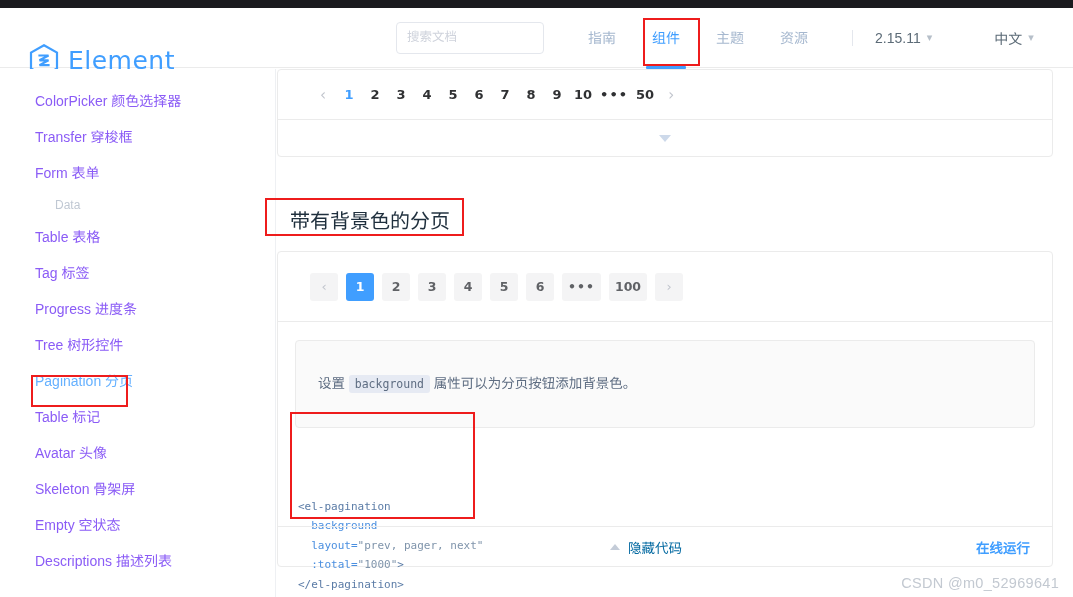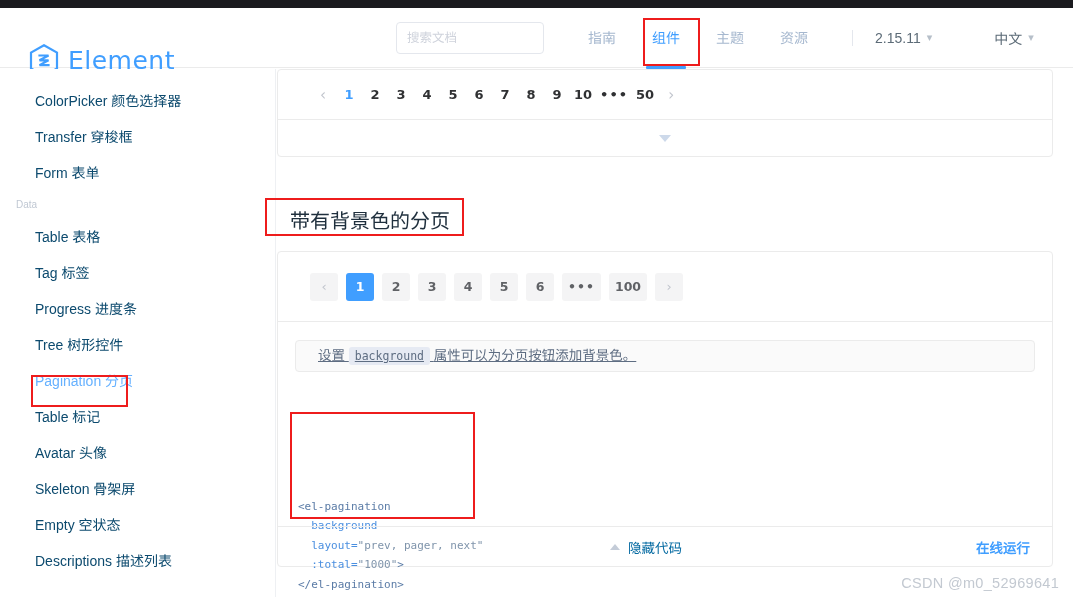--- a/index.html
+++ b/index.html
@@ -61,21 +61,21 @@
   .search-box {
     width: 148px;
     height: 32px;
     border: 1px solid #e4e7ed;
     border-radius: 4px;
     background: #fff;
     font-size: 12.5px;
     color: #a8abb2;
     padding: 0 10px;
     outline: none;
-    font-family: Liberation Sans, sans-serif;
+    font-family: Liberation Serif, serif;
   }
   .search-box::placeholder { color: #cfd3dc; }
 
   .nav-links { display: flex; align-items: center; height: 60px; }
   .nav-link {
     font-size: 14px;
     color: #a6b8cf;
     padding: 0 18px;
     line-height: 60px;
     height: 60px;
@@ -121,34 +121,34 @@
     position: absolute;
     left: 0; top: 69px;
     width: 276px;
     height: 528px;
     background: #ffffff;
     border-right: 1px solid #eef0f3;
     overflow: hidden;
   }
   .side-item {
     font-size: 14px;
-    color: #0c4a6e;
+    color: #8b5cf6;
     padding: 0 0 0 35px;
     height: 36px;
     line-height: 36px;
     cursor: pointer;
     white-space: nowrap;
     position: relative;
   }
   .side-item.cut { opacity: 0.25; height: 14px; line-height: 8px; overflow: hidden; }
   .side-item.active { color: #66b1ff; }
   .side-group {
-    font-size: 10px;
+    font-size: 12px;
     color: #c0c8d3;
-    padding-left: 16px;
+    padding-left: 55px;
     height: 28px;
     line-height: 28px;
     white-space: nowrap;
   }
 
   
   .annot {
     position: absolute;
     border: 2px solid #ee1c1c;
     pointer-events: none;
@@ -255,25 +255,24 @@
   }
   .bg-btn.active { background: #409eff; color: #ffffff; }
   .bg-btn.arrow { color: #c0c4cc; font-weight: normal; font-size: 13px; }
   .bg-btn.dots { color: #606266; letter-spacing: 1px; }
 
   .desc-wrap { padding: 18px 17px 0 17px; }
   .desc-box {
     background: #fafafa;
     border: 1px solid #ebebeb;
     border-radius: 4px;
-    padding: 4px 22px;
+    padding: 32px 22px;
     font-size: 13.5px;
     color: #5e6d82;
     line-height: 22px;
-    text-decoration: underline;
   }
   .inline-code {
     background: #e6eaf3;
     color: #5e6d82;
     border-radius: 3px;
     padding: 2px 6px;
     font-family: "DejaVu Sans Mono", "Liberation Mono", monospace;
     font-size: 11.5px;
   }
 

